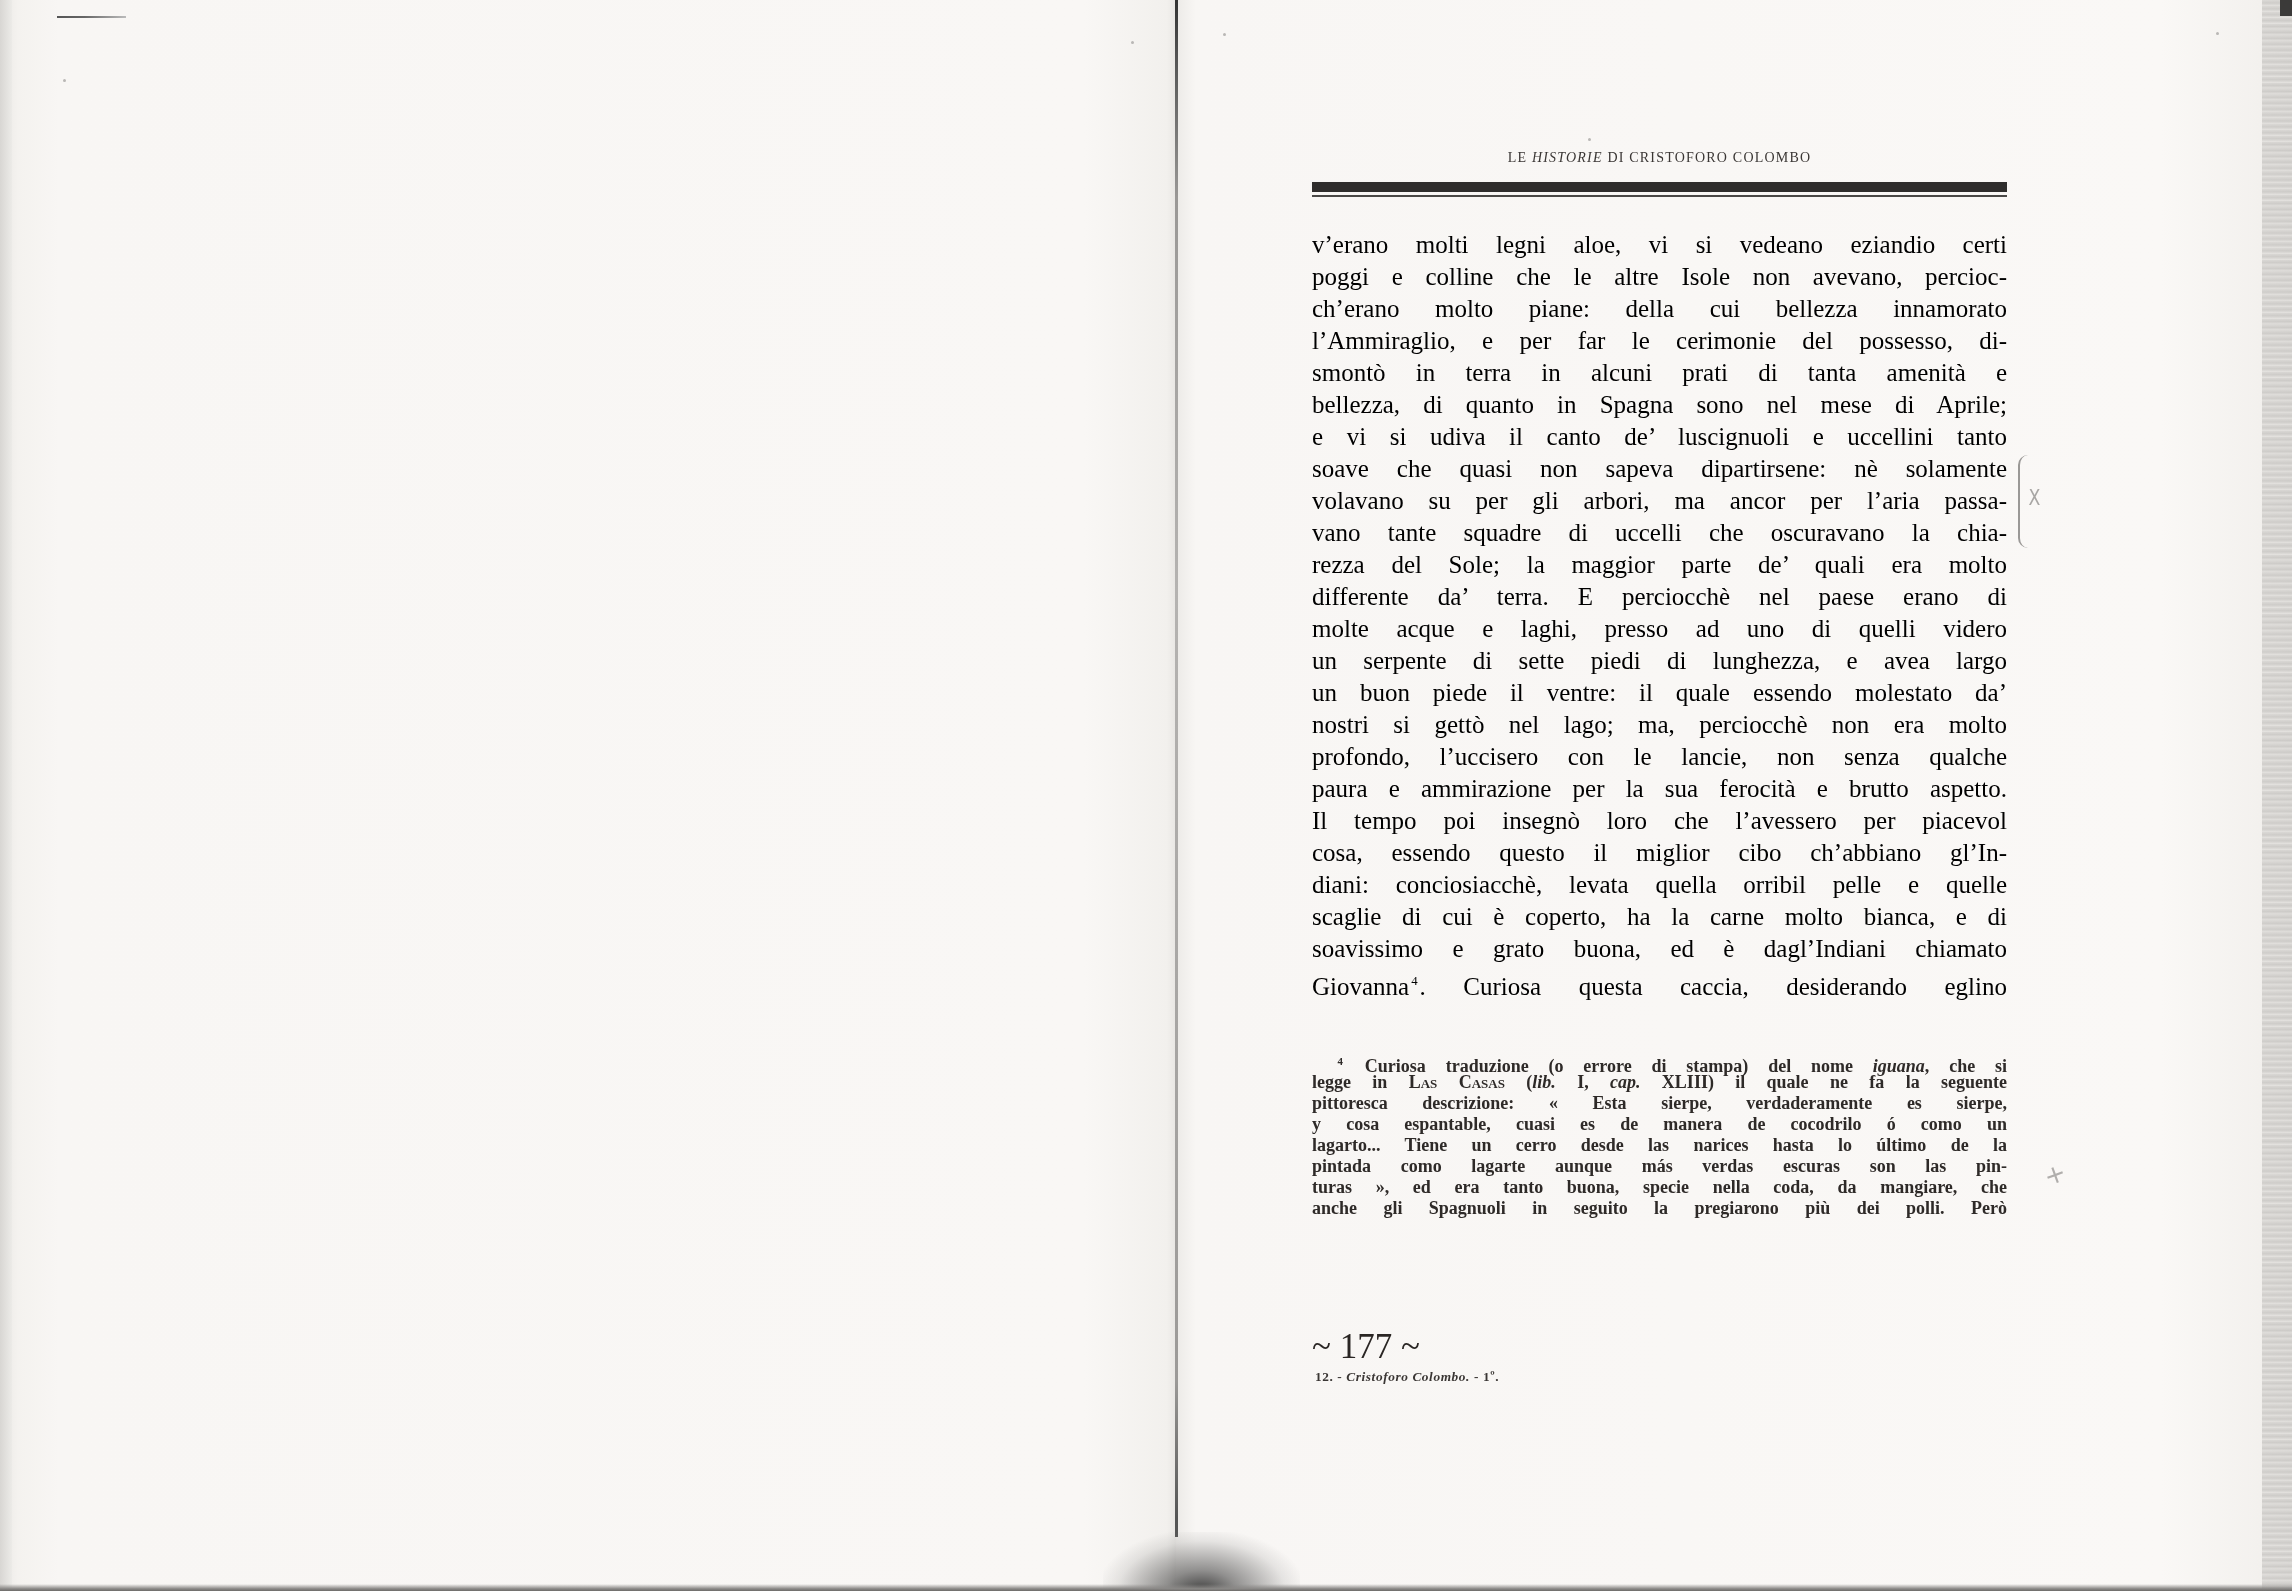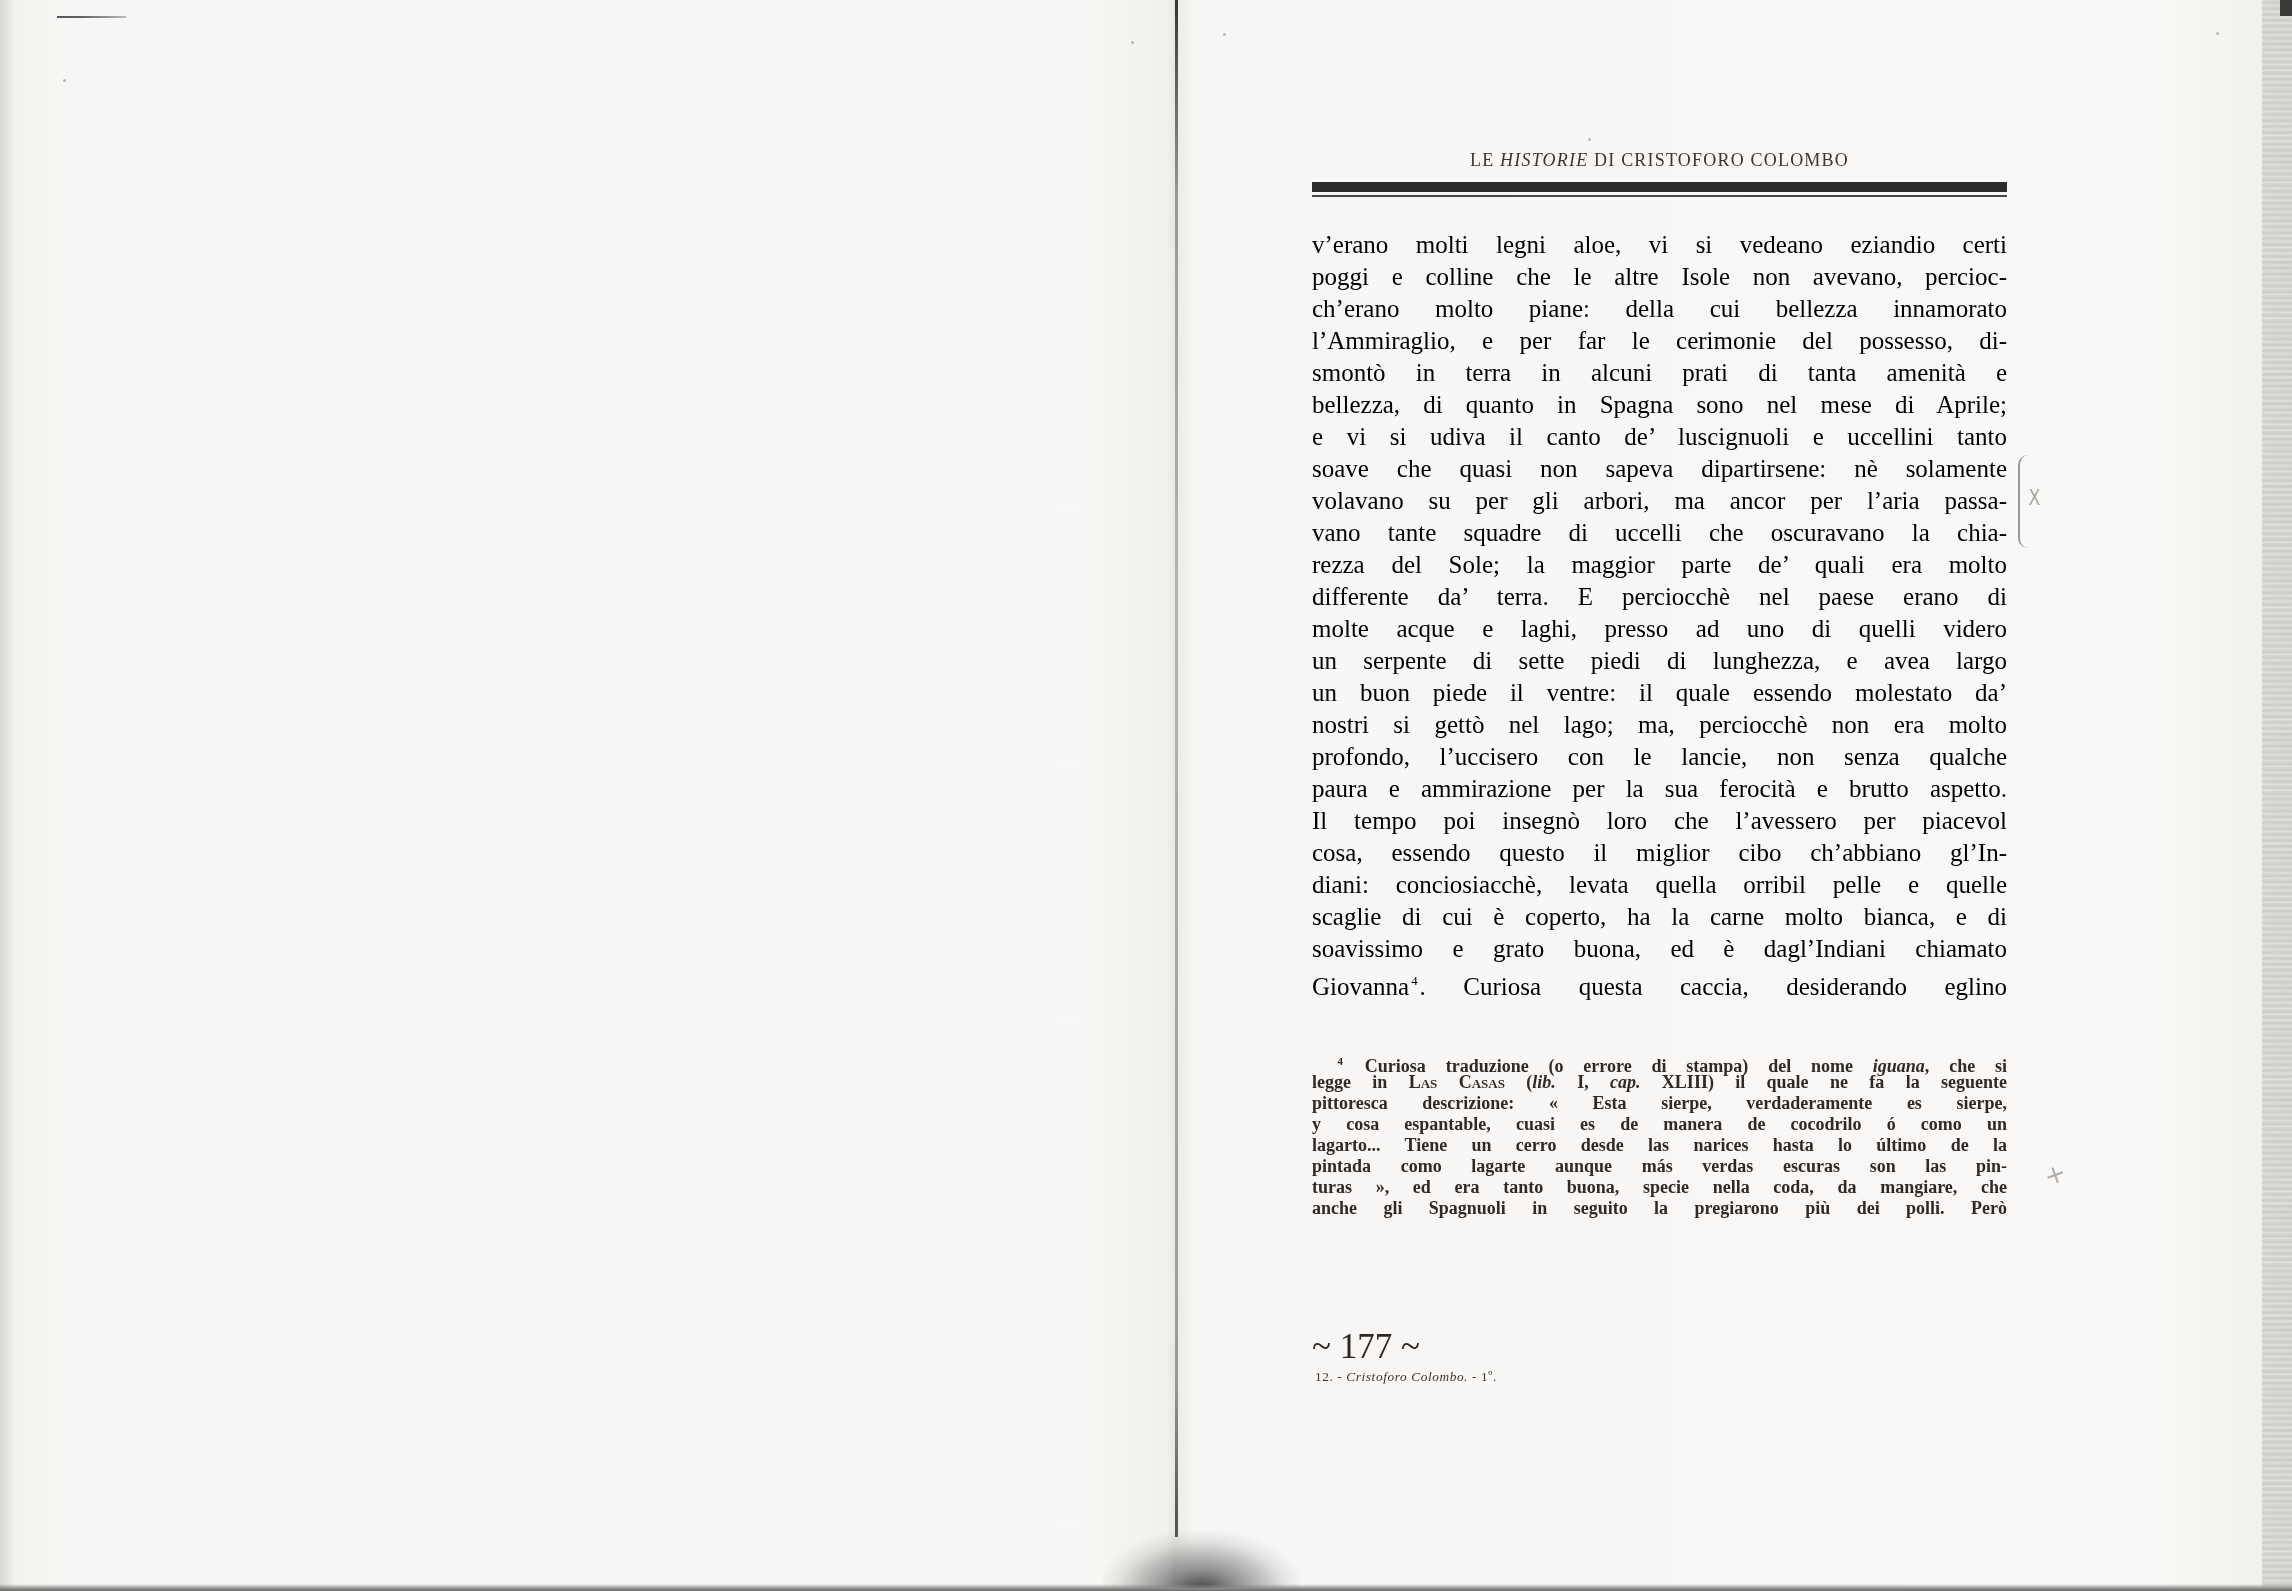--- a/index.html
+++ b/index.html
@@ -44,21 +44,21 @@
       opacity: 0.85;
     }
     .right-edge-dark {
       position: absolute; right: 0; top: 0; width: 11.8px; height: 15.8px; background: #3b3a39;
     }
 
     
     .content { position: absolute; left: 1312px; top: 0; width: 695px; }
     .running-head {
       position: absolute; top: 150px; left: 0; width: 695px; text-align: center;
-      font-size: 18px; letter-spacing: 1.2px; color: #3a3634;
+      font-size: 14px; letter-spacing: 1.2px; color: #3a3634;
     }
     .running-head .it { font-style: italic; }
     .rule-thick {
       position: absolute; top: 182px; left: 0; width: 695px; height: 9.9px;
       background: #2f2d2c;
     }
     .rule-thin {
       position: absolute; top: 195px; left: 0; width: 695px; height: 2px;
       background: #4a4846;
     }
@@ -81,21 +81,21 @@
     .footnotes .first { padding-left: 23.6px; box-sizing: border-box; }
     .it { font-style: italic; }
     .sc { font-variant: small-caps; }
 
     .page-number {
       position: absolute; top: 1327px; left: 0; width: 695px; 
       font-size: 35px; color: #2a2624;
     }
     .signature {
       position: absolute; top: 1369px; left: 3px;
-      font-size: 13.3px; font-weight: normal; letter-spacing: 0.6px; color: #3a3634;
+      font-size: 13.3px; font-weight: bold; letter-spacing: 0.6px; color: #3a3634;
     }
     .signature .it { font-style: italic; }
 
     
     .pencil-bracket {
       position: absolute; left: 2018px; top: 455px; width: 9.9px; height: 93px;
       border-left: 2px solid #9a9896; border-radius: 9.9px 0 0 9.9px;
     }
     .pencil-x1 {
       position: absolute; left: 2027px; top: 485px; font-family: "DejaVu Sans", sans-serif;

